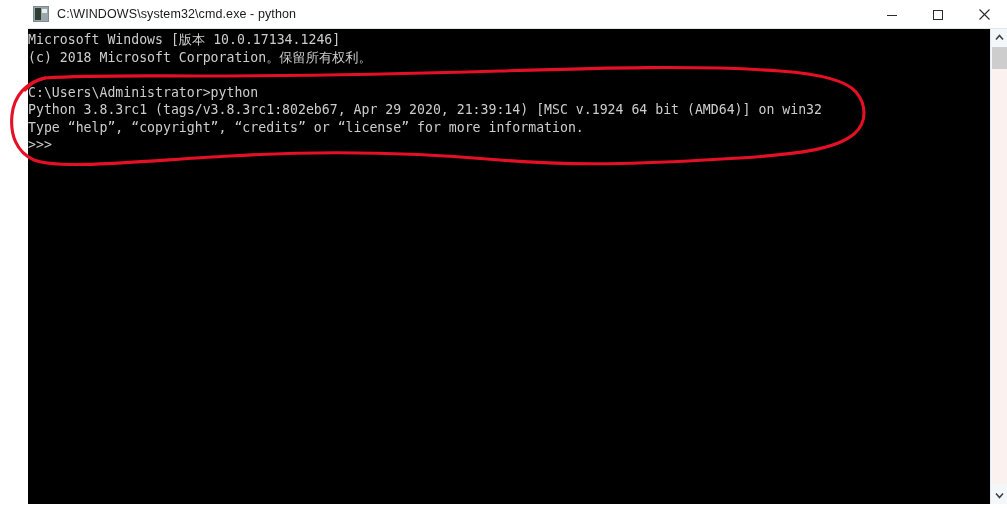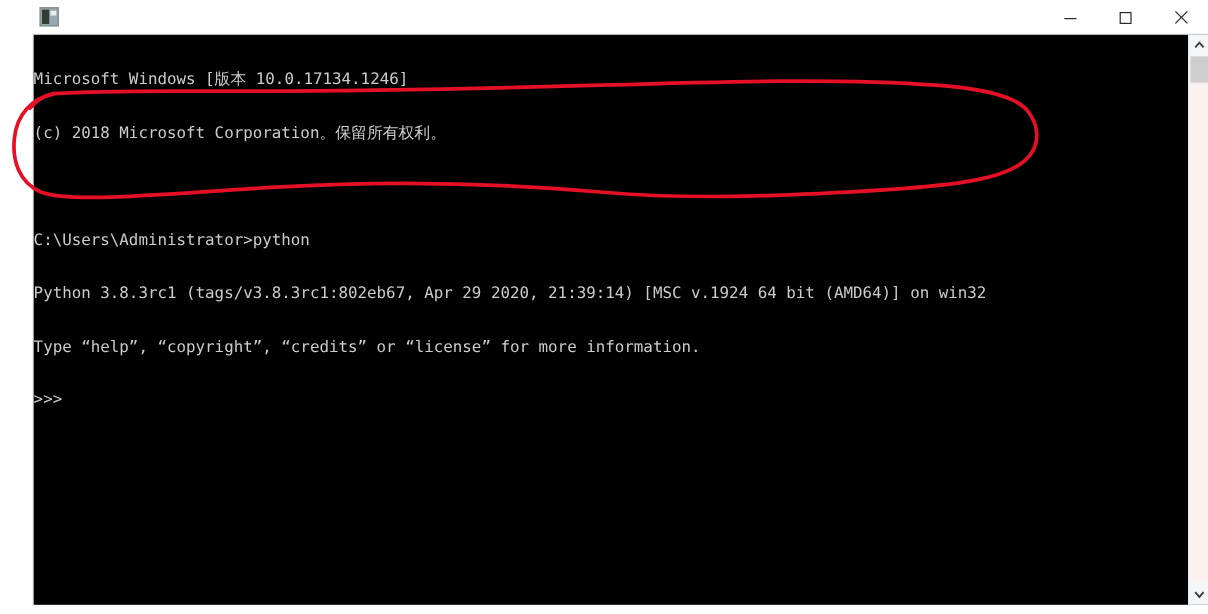--- a/index.html
+++ b/index.html
@@ -133,21 +133,20 @@
     color: #cccccc;
     font-family: "DejaVu Sans Mono", "Liberation Mono", monospace;
     font-size: 13.2px;
     line-height: 17.5px;
     white-space: pre;
     letter-spacing: 0px;
   }
   .cline {
     display: block;
     height: 17.5px;
-    margin-top: 27px;
   }
 
   
   #scrollbar {
     position: absolute;
     right: 0px;
     top: 29px;
     width: 17px;
     height: 475px;
     background: #f4f7fa;
@@ -197,20 +196,21 @@
 
 <div id="screen">
 
   <div id="window-border-left"></div>
   <div id="window-border-bottom"></div>
 
   <div id="cmd-window"></div>
 
   <div id="titlebar">
     <div id="titlebar-icon"></div>
+    <div id="titlebar-title">C:\WINDOWS\system32\cmd.exe - python</div>
 
     <div id="window-controls">
       <div class="win-btn">
         <svg width="12" height="12" viewBox="0 0 12 12" aria-hidden="true">
           <line x1="1" y1="6.5" x2="11" y2="6.5" stroke="#2b2b2b" stroke-width="1"></line>
         </svg>
       </div>
       <div class="win-btn">
         <svg width="12" height="12" viewBox="0 0 12 12" aria-hidden="true">
           <rect x="1.5" y="1.5" width="9" height="9" fill="none" stroke="#2b2b2b" stroke-width="1"></rect>

